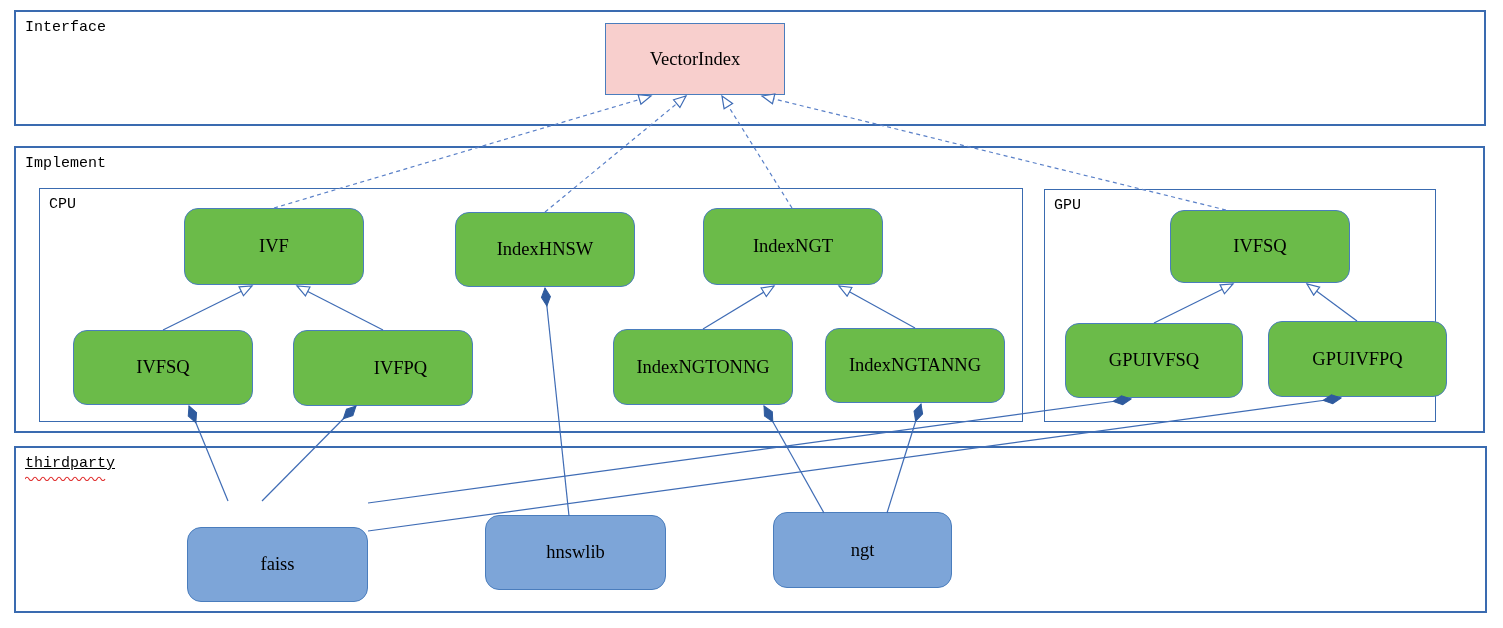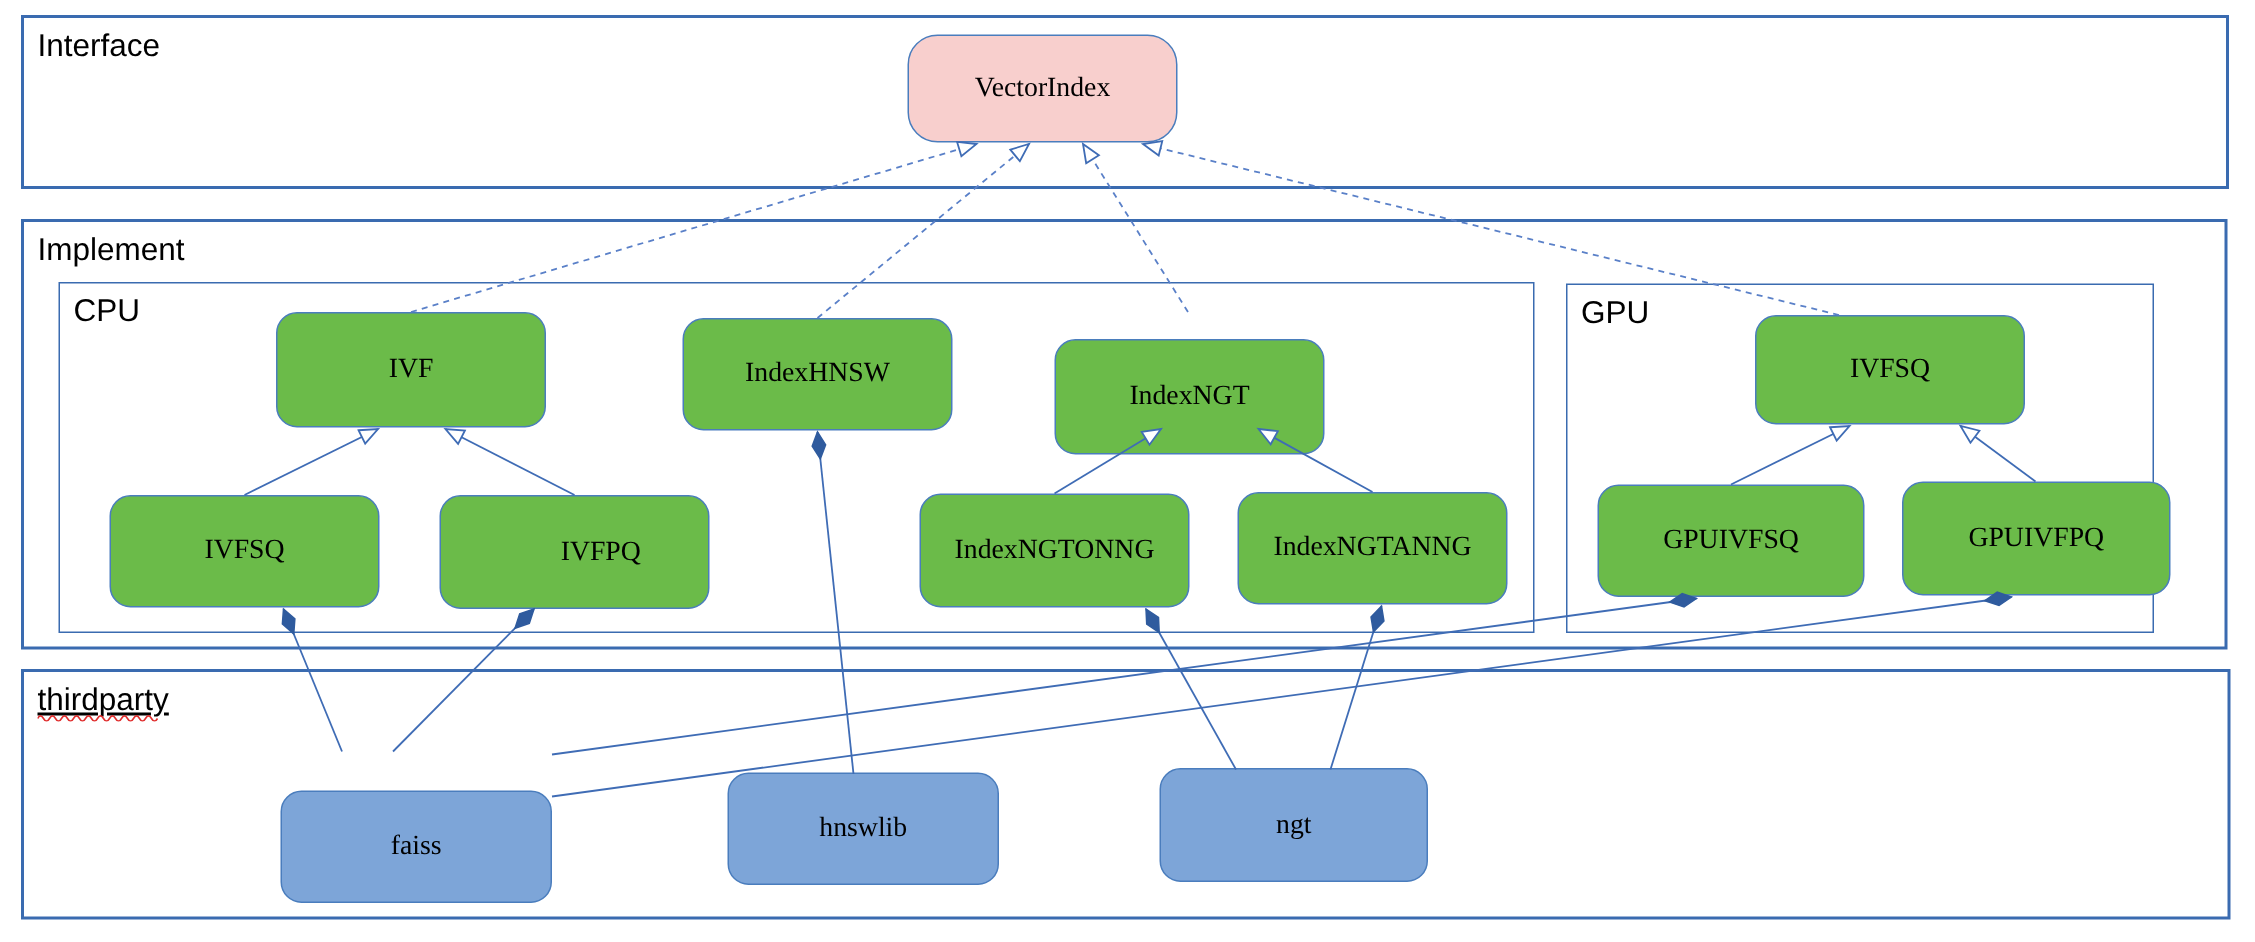--- a/index.html
+++ b/index.html
@@ -12,44 +12,44 @@
     --dashed-edge:#5a80c8;
     --spellcheck:#e03030;
     --text:#000000;
   }
   html,body{margin:0;padding:0;background:#ffffff;}
   #canvas{position:relative;width:1503px;height:628px;background:#ffffff;overflow:hidden;
           font-family:"Liberation Sans",sans-serif;}
   .container{position:absolute;border:2px solid var(--container-border);background:transparent;
              box-sizing:border-box;}
   .container.inner{border-width:1.5px;}
-  .clabel{position:absolute;left:9px;top:7px;font-size:21px;color:var(--text);
-          font-family:Liberation Sans, sans-serif;white-space:nowrap;text-align:center;}
+  .clabel{position:absolute;left:9px;top:7px;font-size:15px;color:var(--text);
+          font-family:Liberation Mono, monospace;white-space:nowrap;text-align:center;}
   .clabel.underlined{text-decoration:underline;}
   .squiggle{position:absolute;left:9px;top:27px;pointer-events:none;}
   .node{position:absolute;border:1.5px solid var(--node-border);border-radius:14px;
         box-sizing:border-box;display:flex;align-items:center;justify-content:center;
         font-family:"Liberation Serif",serif;font-size:18.5px;color:var(--text);
         text-align:center;}
-  .node.pink{background:var(--interface-fill);border-radius:20px;font-family:Liberation Serif, serif;}
+  .node.pink{background:var(--interface-fill);border-radius:0;font-family:Liberation Serif, serif;}
   .node.green{background:var(--impl-fill);}
   .node.blue{background:var(--thirdparty-fill);}
 
   
   #c-interface {left:14px;  top:10px;  width:1472px; height:116px;}
   #c-implement {left:14px;  top:146px; width:1471px; height:287px;}
   #c-cpu       {left:39px;  top:188px; width:984px;  height:234px;}
   #c-gpu       {left:1044px;top:189px; width:392px;  height:233px;}
   #c-thirdparty{left:14px;  top:446px; width:1473px; height:167px;padding-left:20px;}
 
   
   #n-vectorindex {left:605px; top:23px;  width:180px; height:72px;}
   #n-ivf         {left:184px; top:208px; width:180px; height:77px;}
   #n-indexhnsw   {left:455px; top:212px; width:180px; height:75px;}
-  #n-indexngt    {left:703px; top:226px; width:180px; height:77px;}
+  #n-indexngt    {left:703px; top:208px; width:180px; height:77px;}
   #n-ivfsq       {left:73px;  top:330px; width:180px; height:75px;}
   #n-ivfpq       {left:293px; top:330px; width:180px; height:76px;padding-left:35px;}
   #n-indexngtonng{left:613px; top:329px; width:180px; height:76px;}
   #n-indexngtanng{left:825px; top:328px; width:180px; height:75px;}
   #n-gpuivf      {left:1170px;top:210px; width:180px; height:73px;}
   #n-gpuivfsq    {left:1065px;top:323px; width:178px; height:75px;}
   #n-gpuivfpq    {left:1268px;top:321px; width:179px; height:76px;}
   #n-faiss       {left:187px; top:500px; width:181px; height:75px;margin-top:27px;}
   #n-hnswlib     {left:485px; top:515px; width:181px; height:75px;}
   #n-ngt         {left:773px; top:512px; width:179px; height:76px;}

